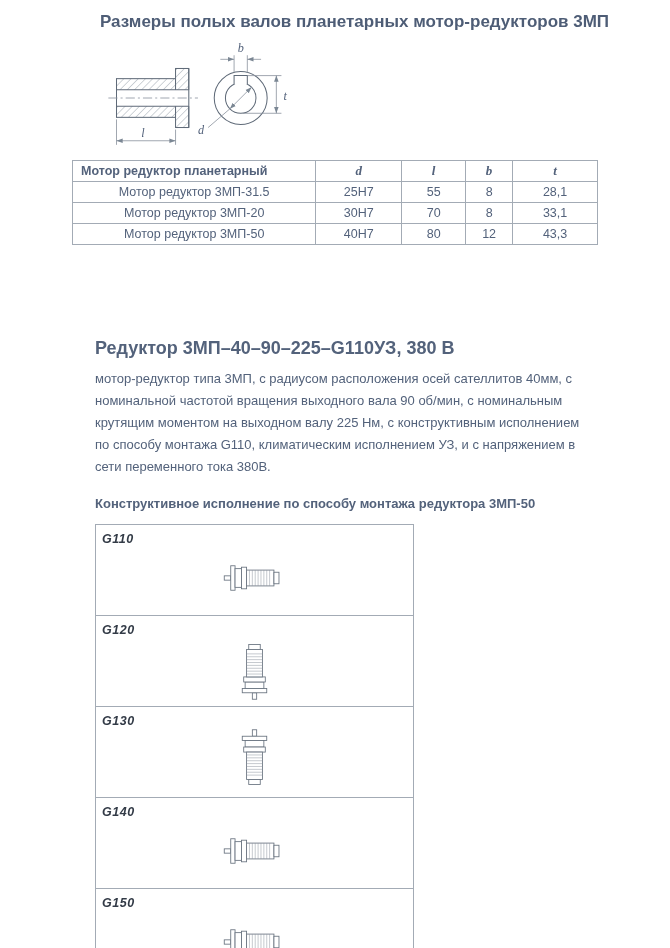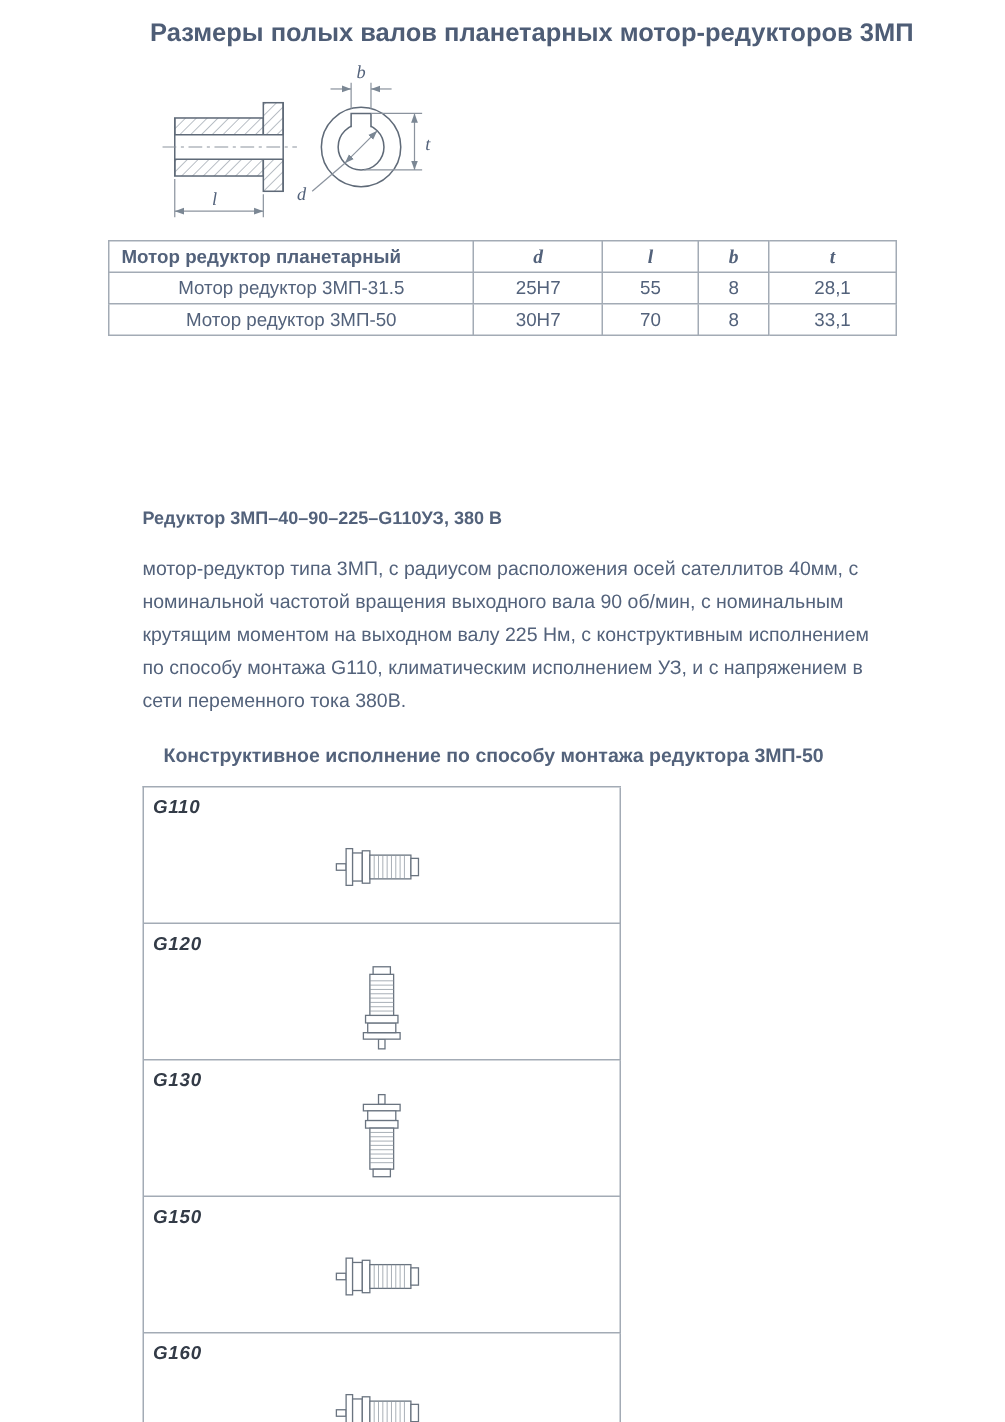--- a/index.html
+++ b/index.html
@@ -38,26 +38,26 @@
   }
   table.shaft thead th.dim {
     font-family:"Liberation Serif", serif; font-style:italic;
     font-size:13px; font-weight:bold;
   }
   col.c-name { width:244px; } col.c-d { width:86px; }
   col.c-l { width:64px; } col.c-b { width:47px; } col.c-t { width:85px; }
 
   
   .h-designation { position:absolute; left:95px; top:300px; font-size:13px; font-weight:bold; }
-  .designation-example { position:absolute; left:95px; top:338px; font-size:12px; font-weight:bold; }
+  .designation-example { position:absolute; left:95px; top:338px; font-size:18px; font-weight:bold; }
   .designation-desc {
     position:absolute; left:95px; top:368px; width:489px;
     font-size:13px; line-height:22px;
   }
-  .h-mounting { position:absolute; left:109px; top:496px; font-size:13px; font-weight:bold; }
+  .h-mounting { position:absolute; left:95px; top:496px; font-size:13px; font-weight:bold; }
 
   
   .grid {
     position:absolute; left:95px; top:524px; width:319px;
     display:grid; grid-template-columns:repeat(1,1fr);
     border-top:1px solid #a3abb5; border-left:1px solid #a3abb5;
     background:#fff;
   }
   .cell {
     border-right:1px solid #a3abb5; border-bottom:1px solid #a3abb5;
@@ -156,25 +156,32 @@
     </thead>
     <tbody>
       <tr>
         <td>Мотор редуктор 3МП-31.5</td>
         <td>25Н7</td>
         <td>55</td>
         <td>8</td>
         <td>28,1</td>
       </tr>
       <tr>
-        <td>Мотор редуктор 3МП-50</td>
+        <td>Мотор редуктор 3МП-20</td>
         <td>30Н7</td>
         <td>70</td>
         <td>8</td>
         <td>33,1</td>
+      </tr>
+      <tr>
+        <td>Мотор редуктор 3МП-50</td>
+        <td>40Н7</td>
+        <td>80</td>
+        <td>12</td>
+        <td>43,3</td>
       </tr>
     </tbody>
   </table>
 
   <div class="designation-example">Редуктор 3МП–40–90–225–G110УЗ, 380 В</div>
   <div class="designation-desc">мотор-редуктор типа 3МП, с радиусом расположения осей сателлитов 40мм, с номинальной частотой вращения выходного вала 90 об/мин, с номинальным крутящим моментом на выходном валу 225 Нм, с конструктивным исполнением по способу монтажа G110, климатическим исполнением УЗ, и с напряжением в сети переменного тока 380В.</div>
 
   <div class="h-mounting">Конструктивное исполнение по способу монтажа редуктора 3МП-50</div>
 
   <svg class="defs-holder" aria-hidden="true">
@@ -204,20 +211,26 @@
           <use href="#motor-sketch" transform="translate(52,33) rotate(-90) scale(0.72)"></use>
         </svg>
     </div>
     <div class="cell">
       <span class="glabel">G130</span>
       <svg class="motor-svg" viewBox="0 0 104 66">
           <use href="#motor-sketch" transform="translate(52,33) rotate(90) scale(0.72)"></use>
         </svg>
     </div>
     <div class="cell">
+      <span class="glabel">G140</span>
+      <svg class="motor-svg" viewBox="0 0 104 66">
+          <use href="#motor-sketch" transform="translate(52,33) rotate(0) scale(0.72)"></use>
+        </svg>
+    </div>
+    <div class="cell">
       <span class="glabel">G150</span>
       <svg class="motor-svg" viewBox="0 0 104 66">
           <use href="#motor-sketch" transform="translate(52,33) rotate(0) scale(0.72)"></use>
         </svg>
     </div>
     <div class="cell">
       <span class="glabel">G160</span>
       <svg class="motor-svg" viewBox="0 0 104 66">
           <use href="#motor-sketch" transform="translate(52,33) rotate(0) scale(0.72)"></use>
         </svg>

